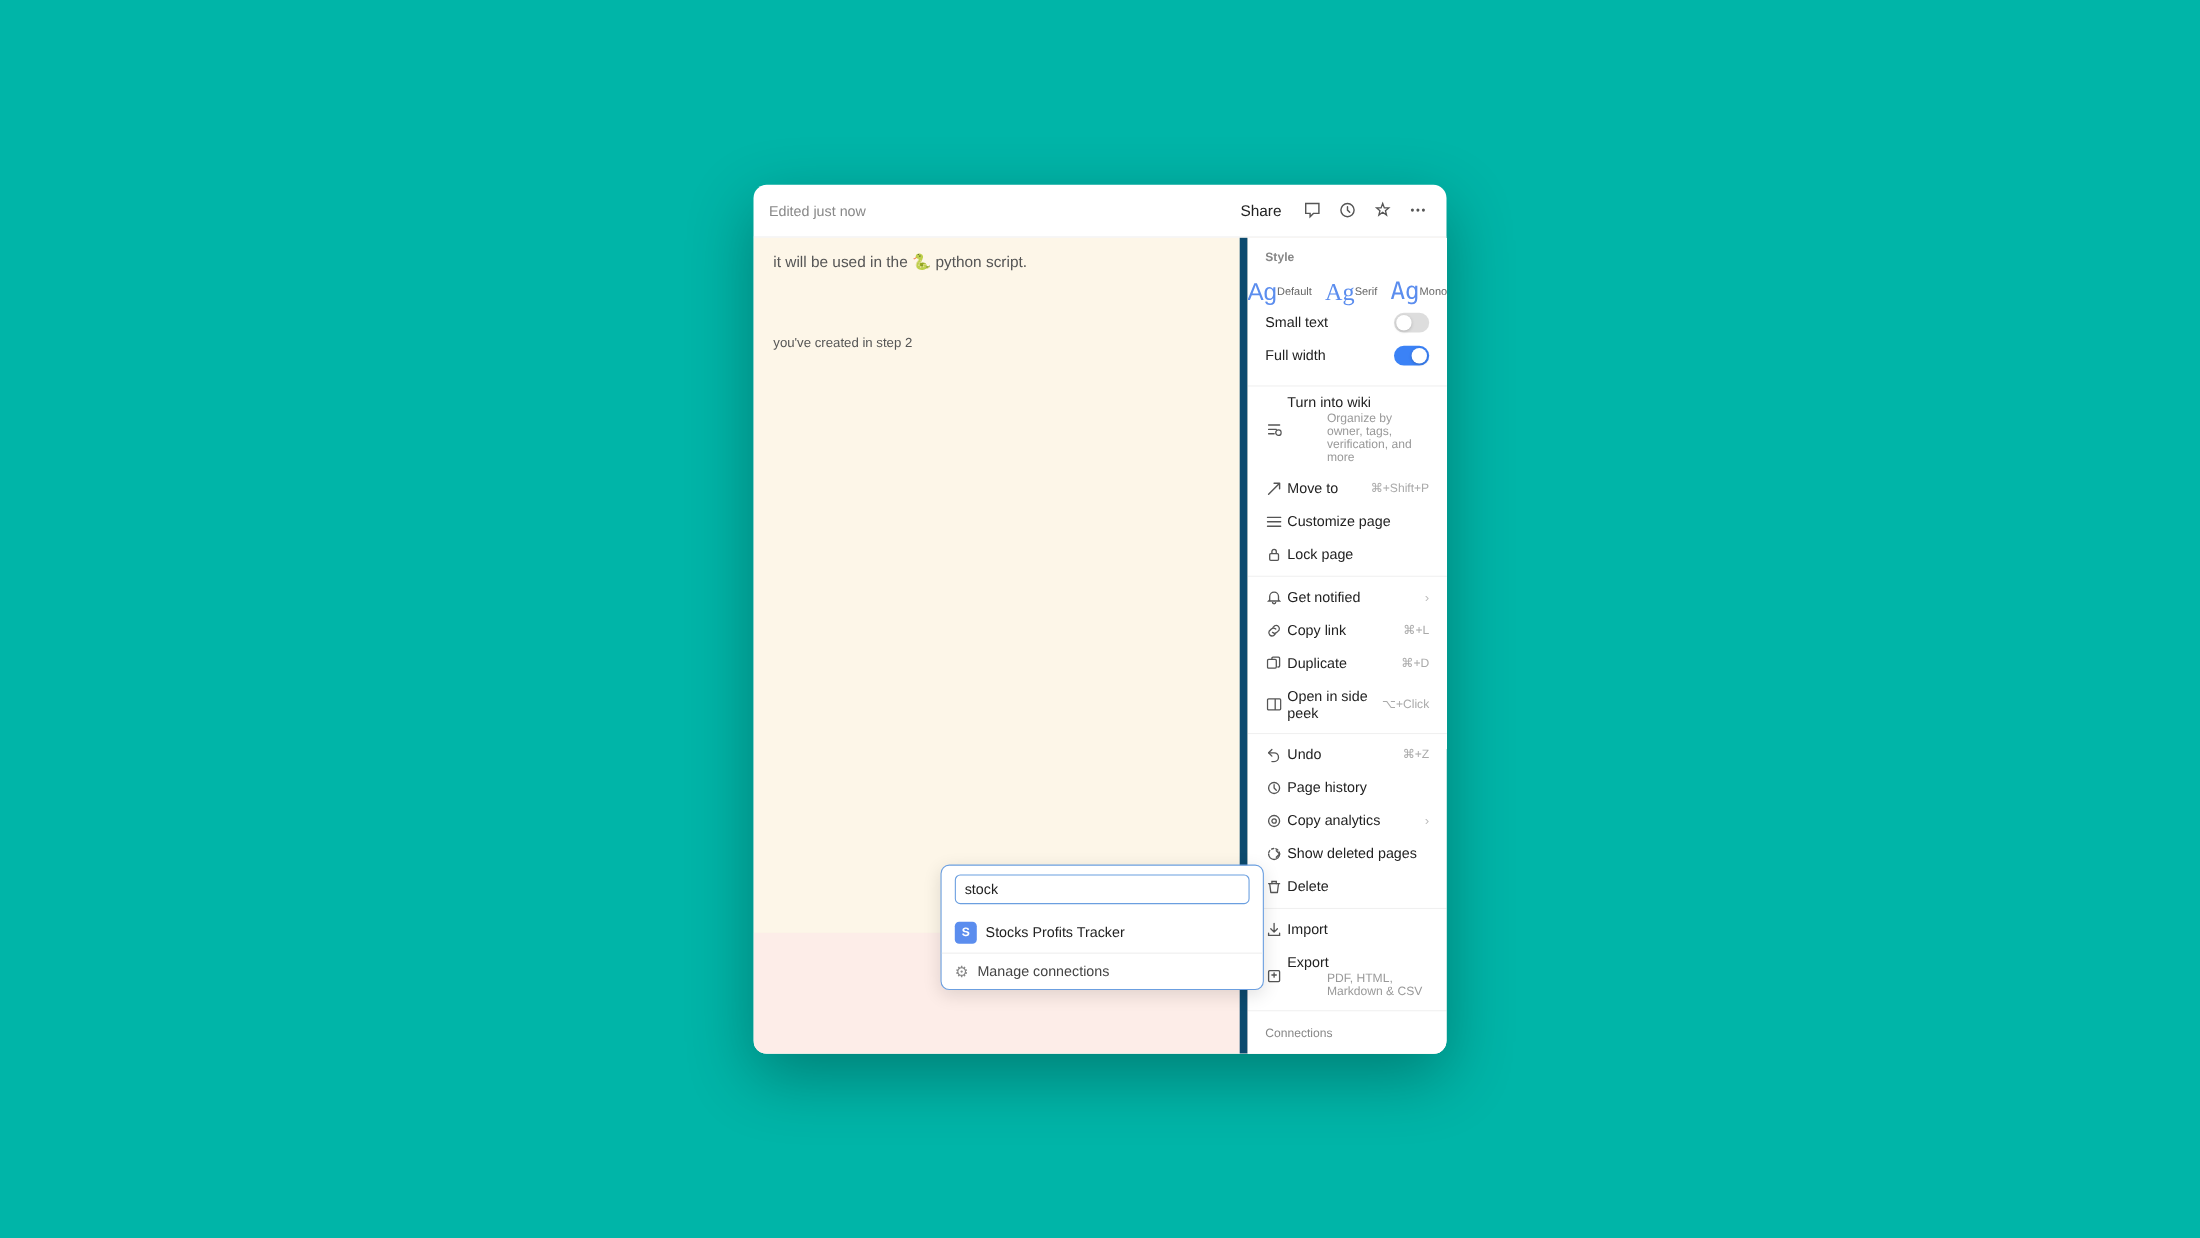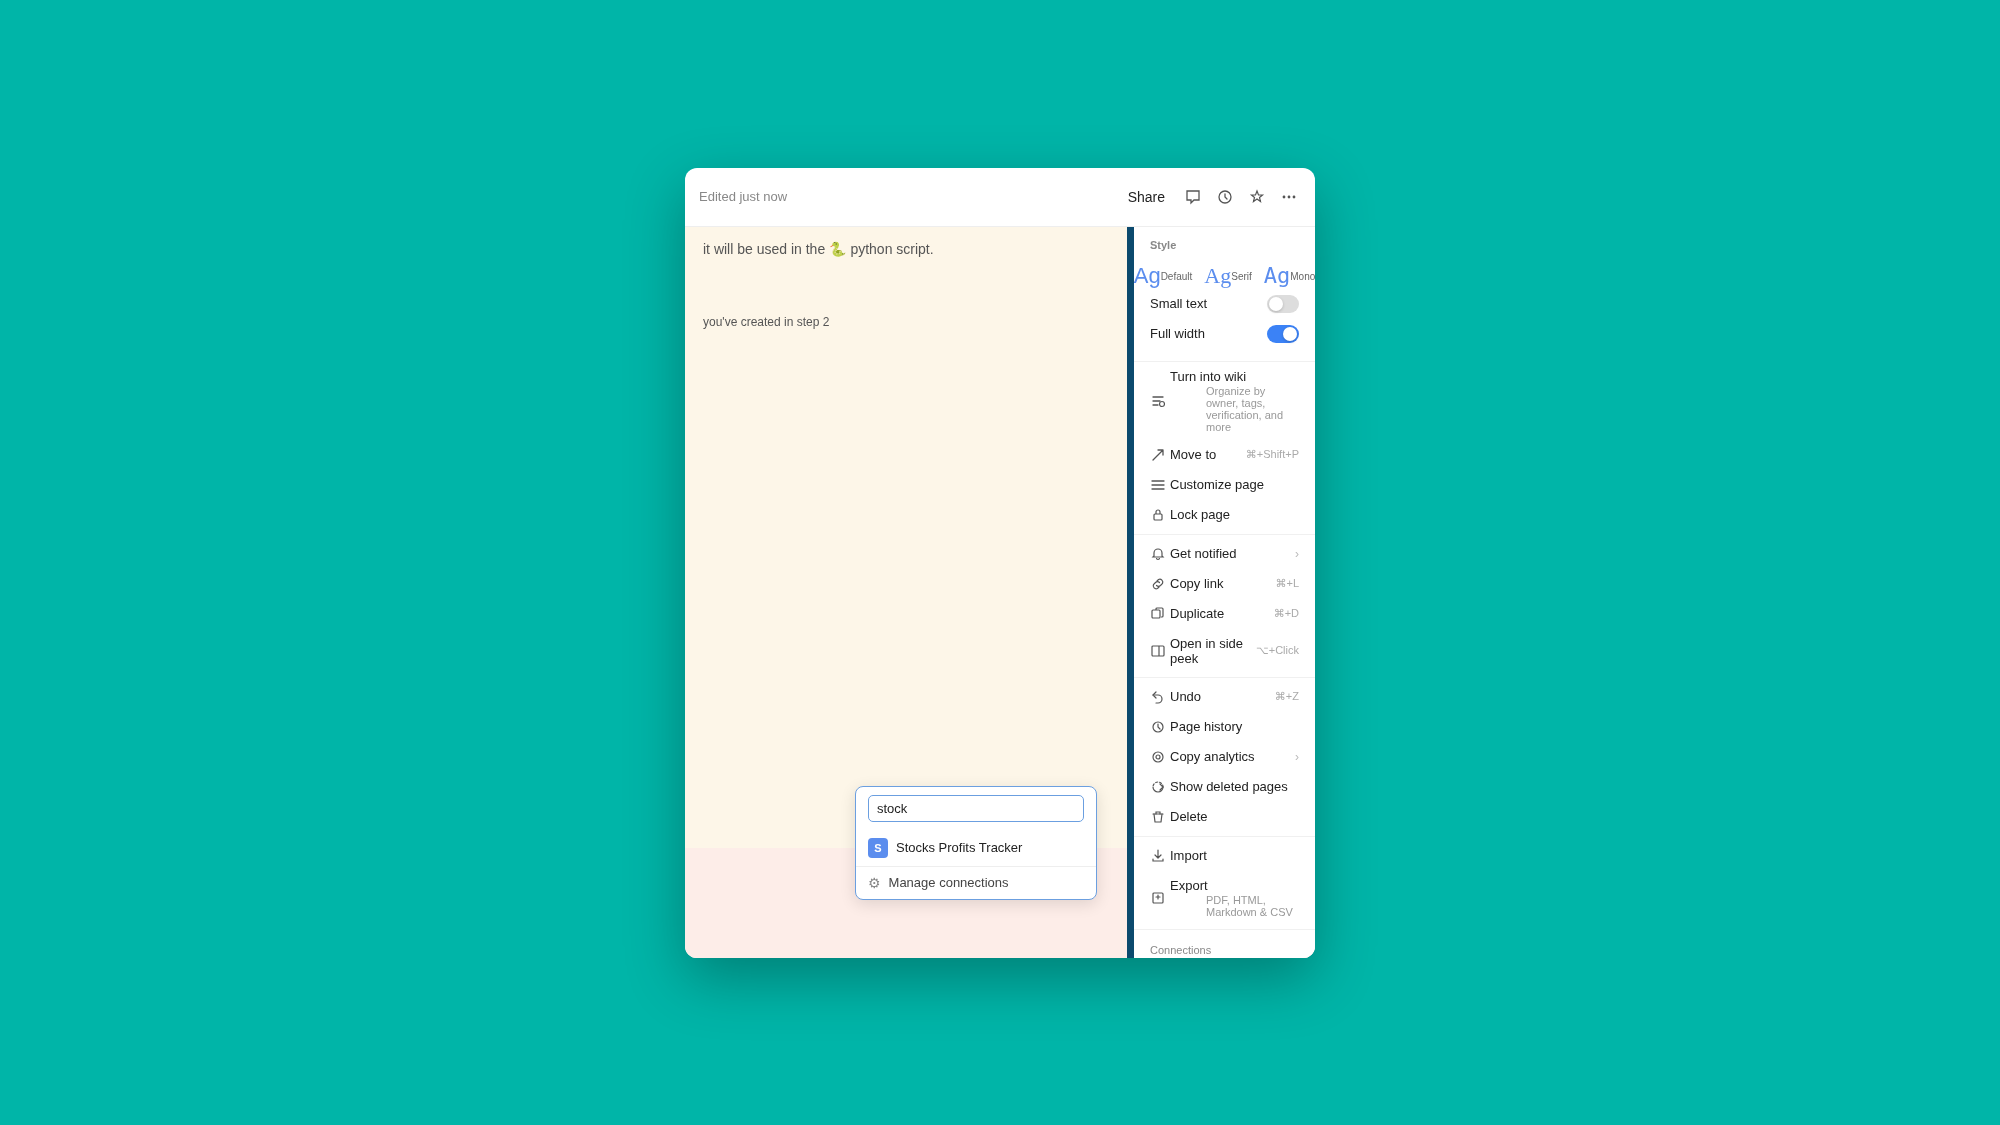--- a/index.html
+++ b/index.html
@@ -26,21 +26,21 @@
       flex-direction: column;
     }
 
     
     .topbar {
       display: flex;
       align-items: center;
       justify-content: flex-end;
       padding: 8px 14px;
       border-bottom: 1px solid #eee;
-      height: 59px;
+      height: 48px;
       flex-shrink: 0;
       gap: 32px;
     }
     .topbar-left {
       flex: 1;
       font-size: 13px;
       color: #888;
     }
     .topbar-actions {
       display: flex;
@@ -101,21 +101,21 @@
       height: 110px;
       background: #fde8e8;
       opacity: 0.6;
     }
 
     
     .search-dropdown {
       position: absolute;
       bottom: 58px;
       left: 170px;
-      width: 242px;
+      width: 294px;
       background: #fff;
       border: 1.5px solid #6b9fe0;
       border-radius: 8px;
       box-shadow: 0 4px 16px rgba(0,0,0,0.12);
       overflow: hidden;
       z-index: 20;
     }
     .search-input-row {
       padding: 8px 12px;
     }

